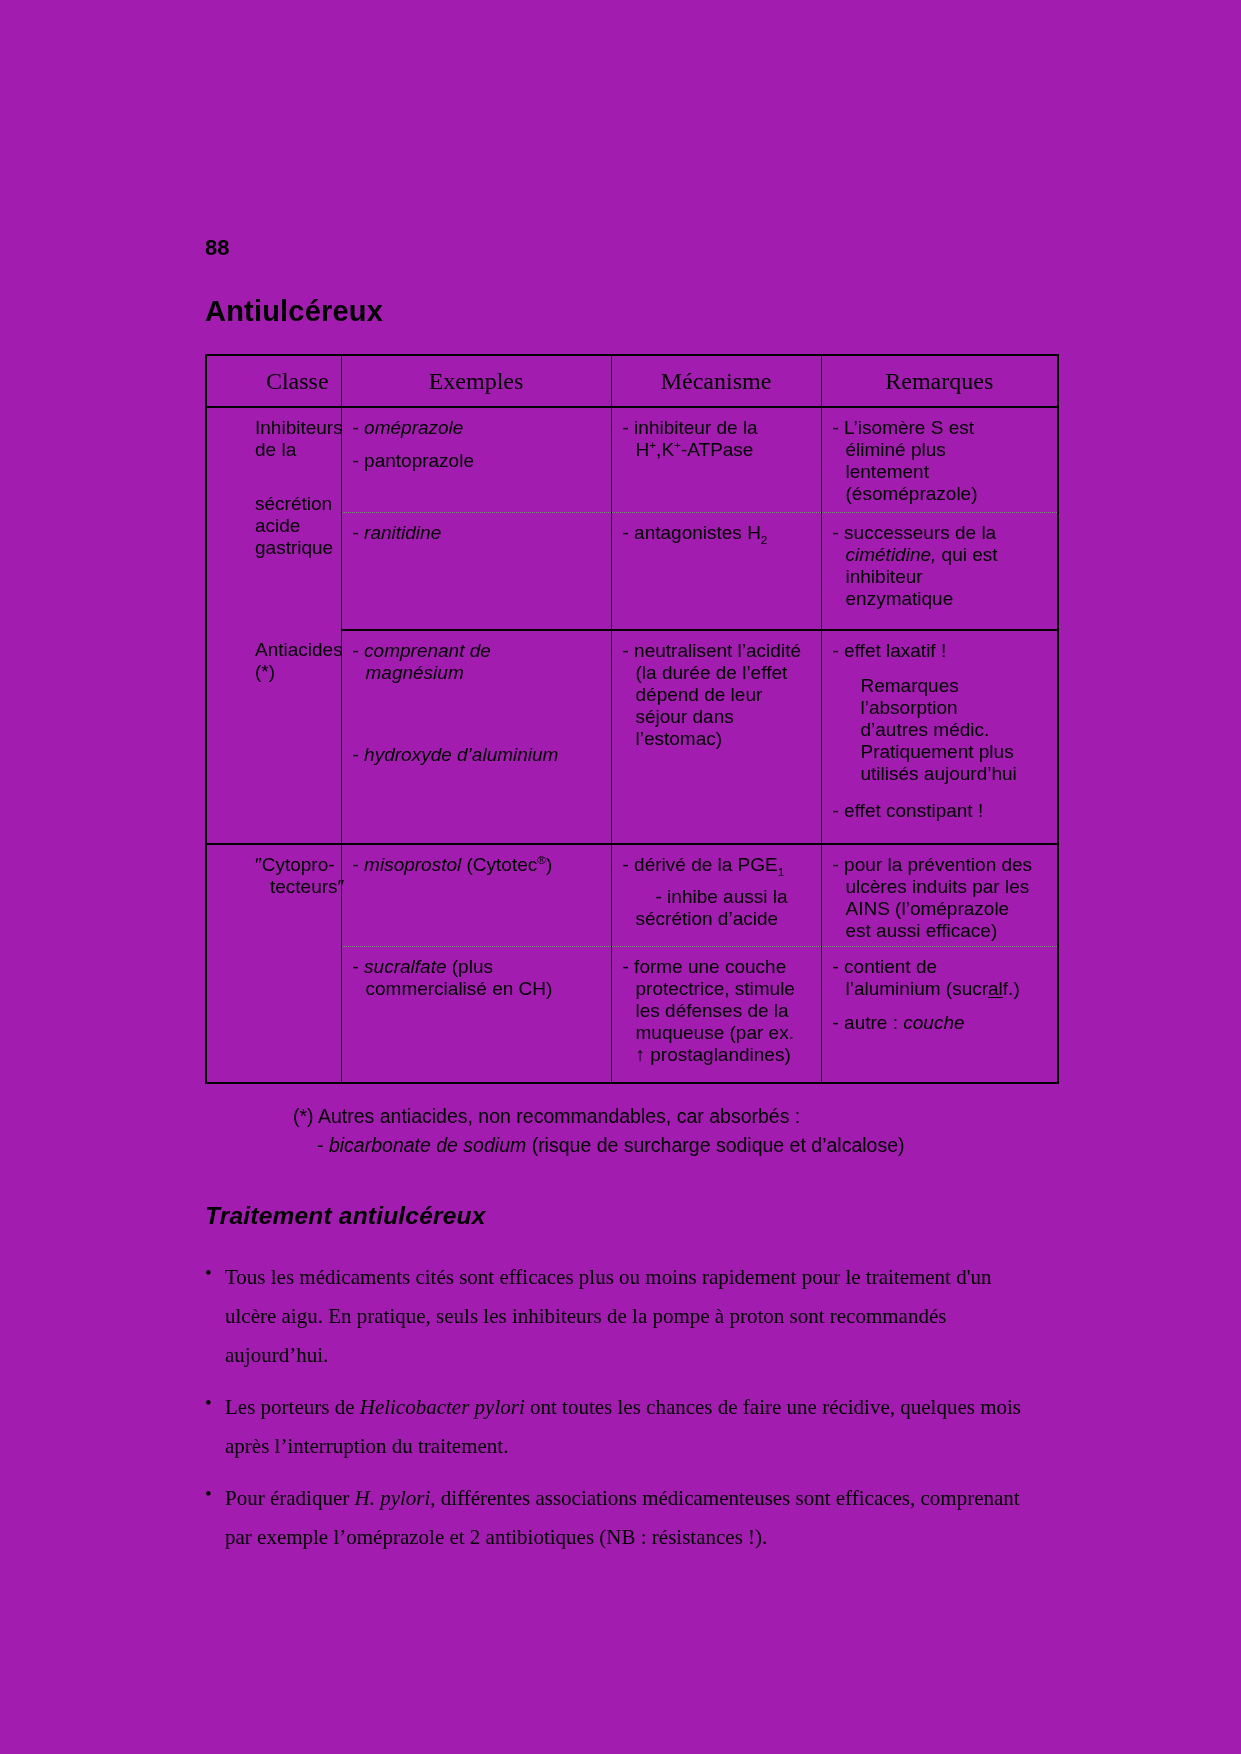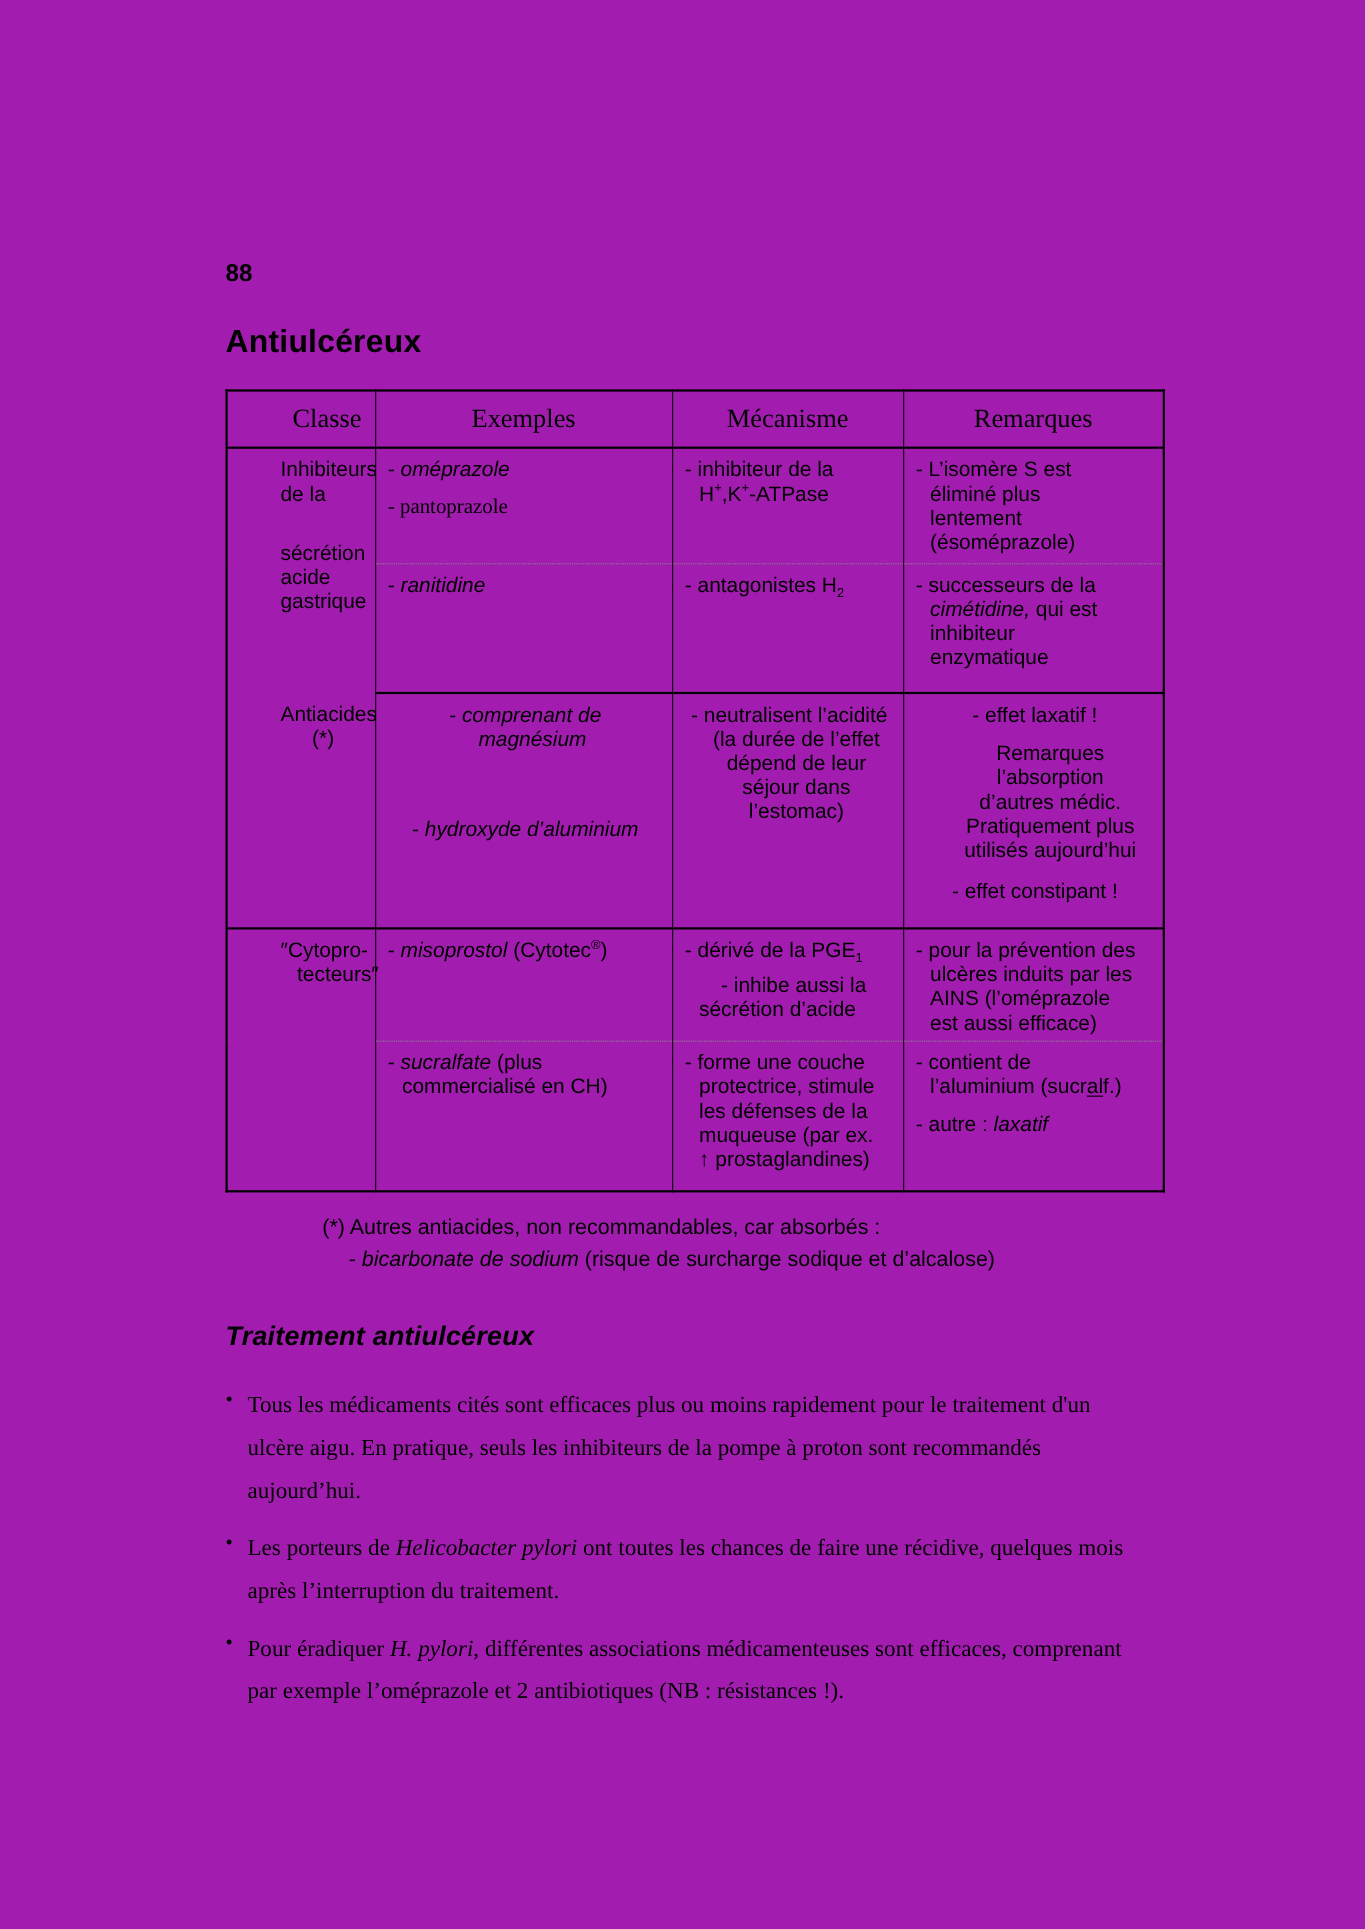--- a/index.html
+++ b/index.html
@@ -12,31 +12,31 @@
 
   table.drugs{border-collapse:collapse;margin-top:28px;table-layout:fixed;width:852px;
               border:2.5px solid #000;}
   table.drugs th,table.drugs td{border-left:1.5px solid #000;}
   table.drugs th:first-child,table.drugs td.c1{border-left:none;padding-left:48px;}
   table.drugs th{font-family:"Liberation Serif",serif;font-weight:normal;font-size:24px;
                  text-align:center;vertical-align:middle;border-bottom:2px solid #000;}
   table.drugs td{vertical-align:top;padding:9px 8px 4px 11px;font-size:19px;line-height:22px;}
   td.classe{line-height:28px;padding-top:7px;}
   tr.hrow{height:52px;}
-  tr.r1a{height:105px;} tr.r1b{height:118px;} tr.r2{height:214px;text-align:center;}
+  tr.r1a{height:105px;} tr.r1b{height:118px;} tr.r2{height:214px;}
   tr.r3a{height:100px;} tr.r3b{height:136px;}
   tr.r1a td.dotbot,tr.r3a td.dotbot{border-bottom:1px dotted #8a8a8a;}
   tr.r1b td,tr.r2 td{border-bottom:2px solid #000;}
 
   .ln{min-height:1px;}
   .item{padding-left:13px;text-indent:-13px;}
   .cont{padding-left:13px;}
   .ind{padding-left:28px;}
   .ind14{padding-left:15px;}
-  .mt10{margin-top:10px;margin-left:33px;} .mt11{margin-top:11px;font-family:Liberation Serif, serif;} .mt12{margin-top:12px;}
+  .mt10{margin-top:10px;margin-left:33px;} .mt11{margin-top:11px;} .mt12{margin-top:12px;}
   .mt13{margin-top:13px;} .mt15{margin-top:15px;} .mt32{margin-top:32px;}
   .mt60{margin-top:60px;}
   .i{font-style:italic;}
   .u{text-decoration:underline;text-underline-offset:2px;}
   .sup{vertical-align:super;font-size:0.62em;line-height:0;}
   .sub{vertical-align:sub;font-size:0.62em;line-height:0;}
 
   .footnote{margin-top:19px;font-size:19.5px;}
   .fn-intro{margin-left:88px;line-height:26px;margin-bottom:4px;}
   .fn-item{margin-left:112px;line-height:25px;}
@@ -164,21 +164,21 @@
         <td>
               <div class="ln item"><span>- forme une couche</span></div>
               <div class="ln cont"><span>protectrice, stimule</span></div>
               <div class="ln cont"><span>les défenses de la</span></div>
               <div class="ln cont"><span>muqueuse (par ex.</span></div>
               <div class="ln cont"><span>↑ prostaglandines)</span></div>
             </td>
         <td>
               <div class="ln item"><span>- contient de</span></div>
               <div class="ln cont"><span>l’aluminium (sucr</span><span class="u">al</span><span>f.)</span></div>
-              <div class="ln item mt12"><span>- autre : </span><span class="i">laxatif</span></div>
+              <div class="ln item mt12"><span>- autre : </span><span class="i">couche</span></div>
             </td>
       </tr>
     </tbody>
       </table>
 
     <div class="footnote">
       <div class="fn-intro">
           <div class="ln"><span>(*) Autres antiacides, non recommandables, car absorbés :</span></div>
         </div>
       <div class="fn-item">

